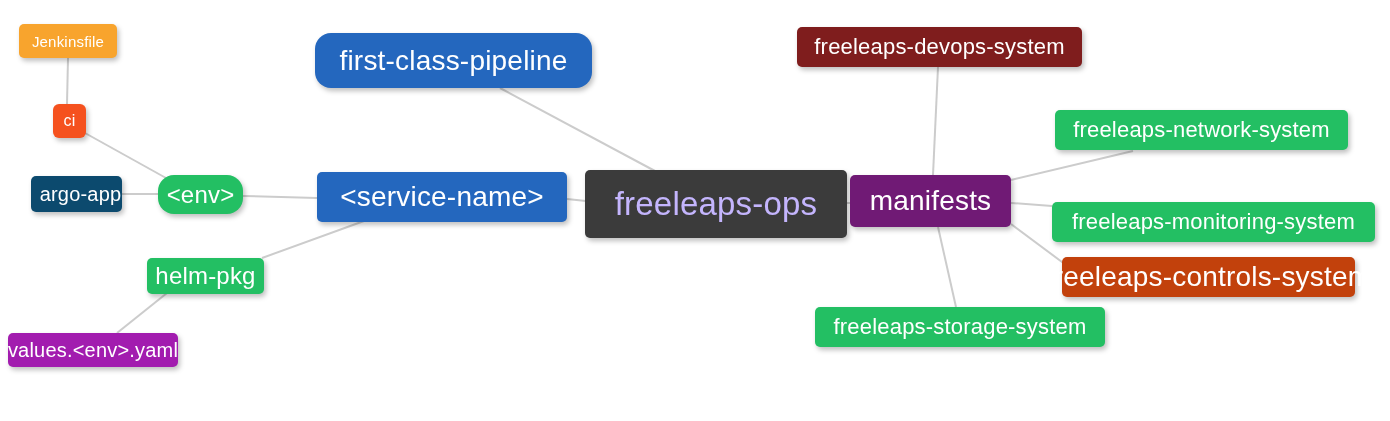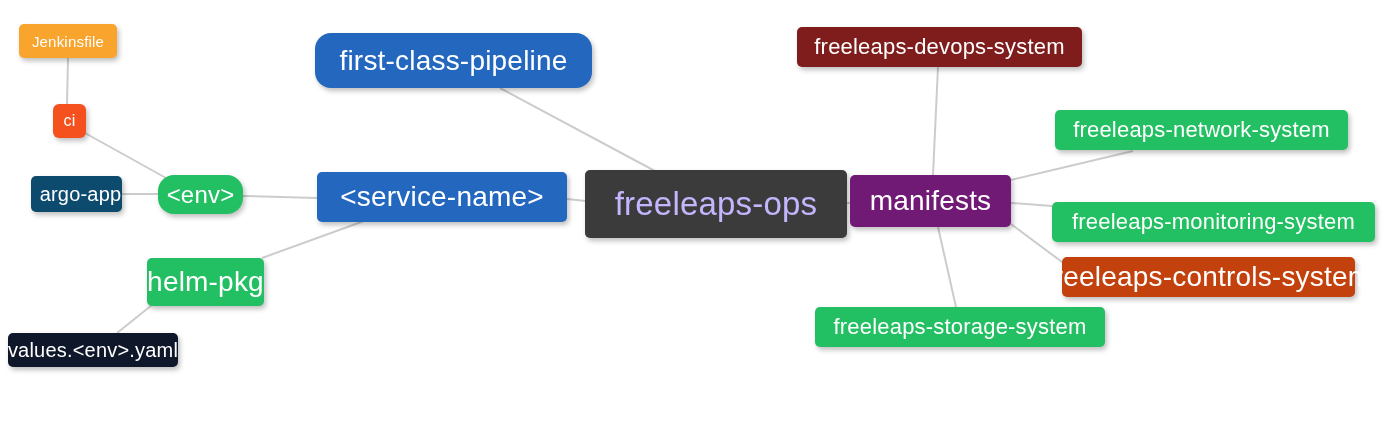--- a/index.html
+++ b/index.html
@@ -57,22 +57,22 @@
       <line x1="1011" y1="180" x2="1133" y2="151" stroke="#CCCCCC" stroke-width="2"></line>
       <line x1="1011" y1="203" x2="1052" y2="206" stroke="#CCCCCC" stroke-width="2"></line>
       <line x1="1011" y1="224" x2="1066" y2="265" stroke="#CCCCCC" stroke-width="2"></line>
       <line x1="938" y1="227" x2="956" y2="307" stroke="#CCCCCC" stroke-width="2"></line>
     </svg>
   <div id="node-layer">
       <div class="node small" style="left: 19px; top: 24px; width: 98px; height: 34px; font-size: 15px; background: rgb(248, 164, 45); color: rgb(255, 255, 255);">Jenkinsfile</div>
       <div class="node small" style="left: 53px; top: 104px; width: 33px; height: 34px; font-size: 16px; background: rgb(245, 81, 30); color: rgb(255, 255, 255); border-radius: 6px;">ci</div>
       <div class="node small" style="left: 31px; top: 176px; width: 91px; height: 36px; font-size: 20px; background: #0c4a6e; color: rgb(255, 255, 255); padding-left: 8px;">argo-app</div>
       <div class="node big" style="left: 158px; top: 175px; width: 85px; height: 39px; font-size: 24px; background: rgb(35, 191, 99); color: rgb(255, 255, 255); border-radius: 16px;">&lt;env&gt;</div>
-      <div class="node big" style="left: 147px; top: 258px; width: 117px; height: 48px; font-size: 28px; background: rgb(35, 191, 99); color: rgb(255, 255, 255);">helm-pkg</div>
-      <div class="node small" style="left: 8px; top: 333px; width: 170px; height: 34px; font-size: 20px; background: #0f172a; color: rgb(255, 255, 255);">values.&lt;env&gt;.yaml</div>
+      <div class="node big" style="left: 147px; top: 258px; width: 117px; height: 36px; font-size: 24px; background: rgb(35, 191, 99); color: rgb(255, 255, 255);">helm-pkg</div>
+      <div class="node small" style="left: 8px; top: 333px; width: 170px; height: 34px; font-size: 20px; background: #a21caf; color: rgb(255, 255, 255);">values.&lt;env&gt;.yaml</div>
       <div class="node big" style="left: 315px; top: 33px; width: 277px; height: 55px; font-size: 28px; background: rgb(36, 103, 190); color: rgb(255, 255, 255); border-radius: 16px;">first-class-pipeline</div>
       <div class="node big" style="left: 317px; top: 172px; width: 250px; height: 50px; font-size: 28px; background: rgb(36, 103, 190); color: rgb(255, 255, 255); text-align: center;">&lt;service-name&gt;</div>
       <div class="node big" style="left: 585px; top: 170px; width: 262px; height: 68px; font-size: 33px; background: rgb(59, 59, 59); color: #c4b5fd;">freeleaps-ops</div>
       <div class="node big" style="left: 850px; top: 175px; width: 161px; height: 52px; font-size: 28px; background: #701a75; color: rgb(255, 255, 255);">manifests</div>
       <div class="node big" style="left: 797px; top: 27px; width: 285px; height: 40px; font-size: 22px; background: #7f1d1d; color: rgb(255, 255, 255);">freeleaps-devops-system</div>
       <div class="node big" style="left: 1055px; top: 110px; width: 293px; height: 40px; font-size: 22px; background: rgb(35, 191, 99); color: rgb(255, 255, 255);">freeleaps-network-system</div>
       <div class="node big" style="left: 1052px; top: 186px; width: 323px; height: 40px; font-size: 22px; background: rgb(35, 191, 99); color: rgb(255, 255, 255); margin-top: 16px;">freeleaps-monitoring-system</div>
       <div class="node big" style="left: 1062px; top: 257px; width: 293px; height: 40px; font-size: 28px; background: #c2410c; color: rgb(255, 255, 255);">freeleaps-controls-system</div>
       <div class="node big" style="left: 815px; top: 307px; width: 290px; height: 40px; font-size: 22px; background: rgb(35, 191, 99); color: rgb(255, 255, 255);">freeleaps-storage-system</div>
     </div>

